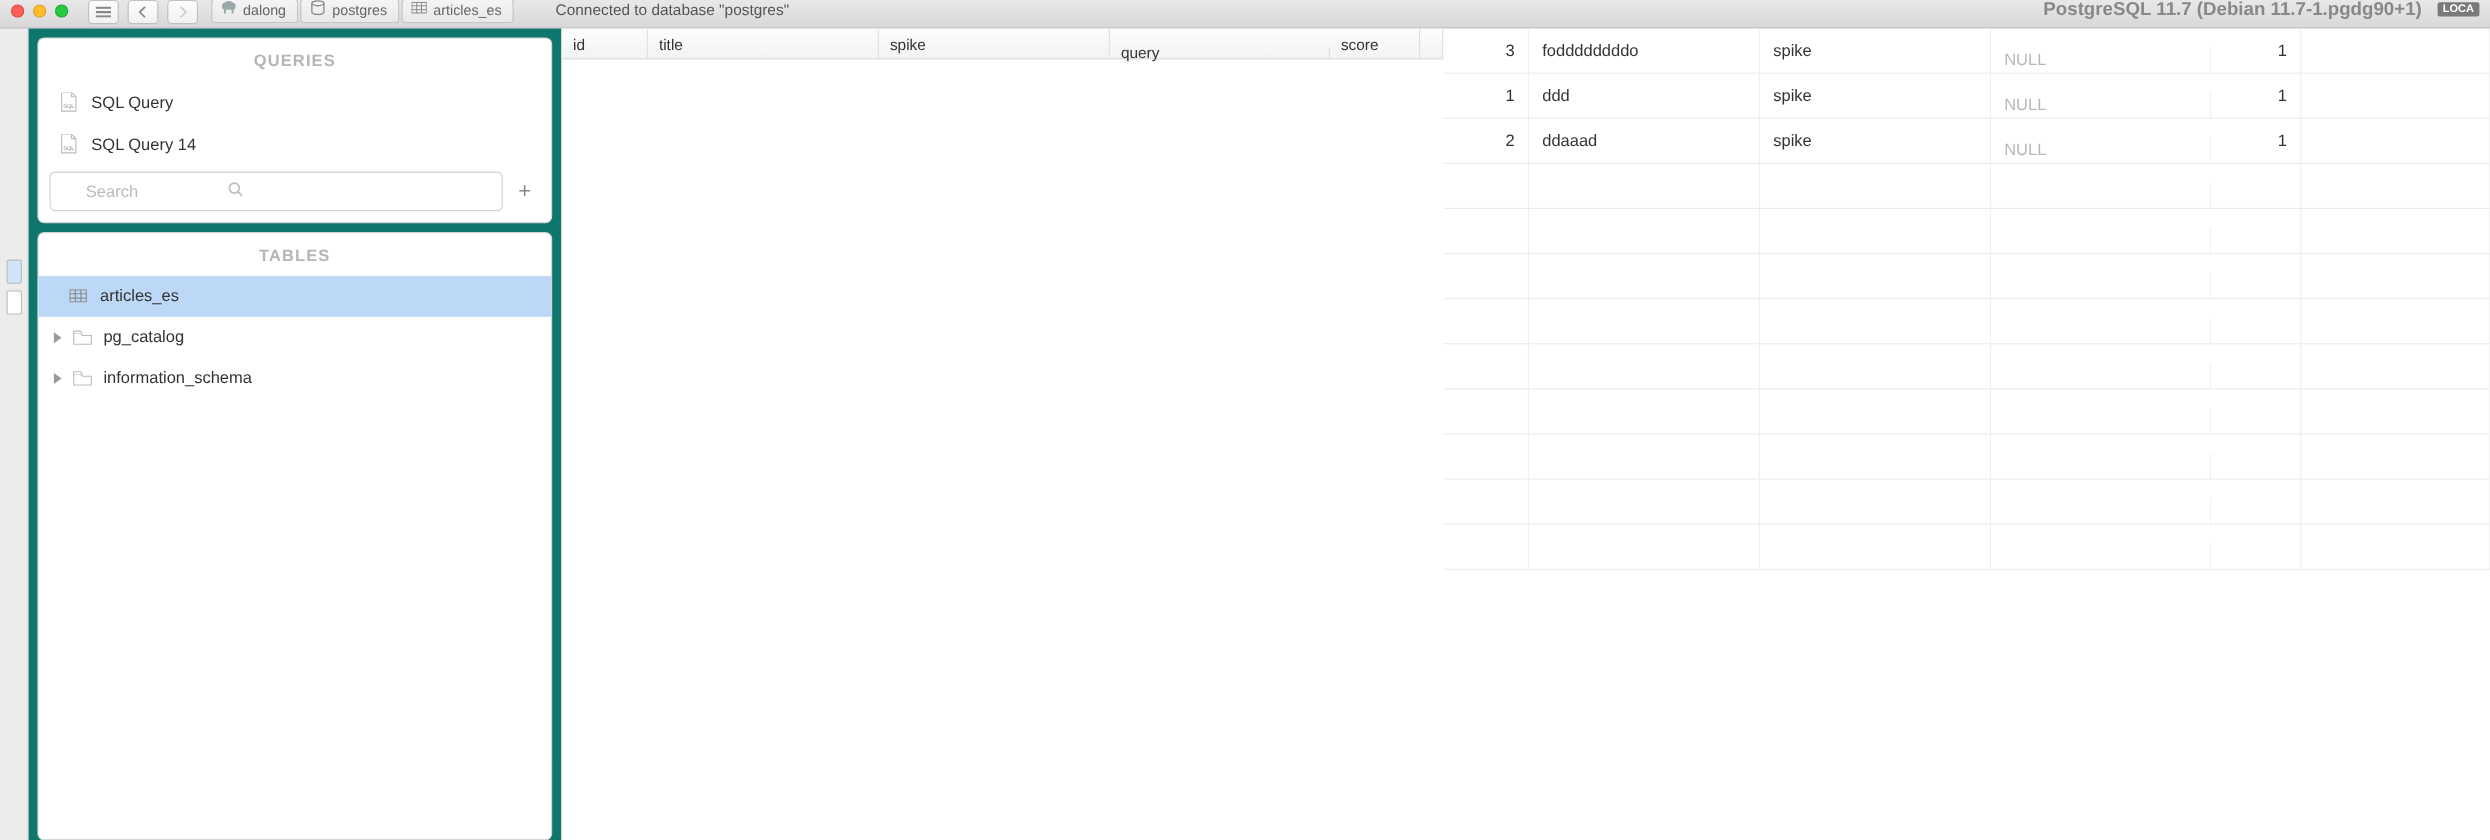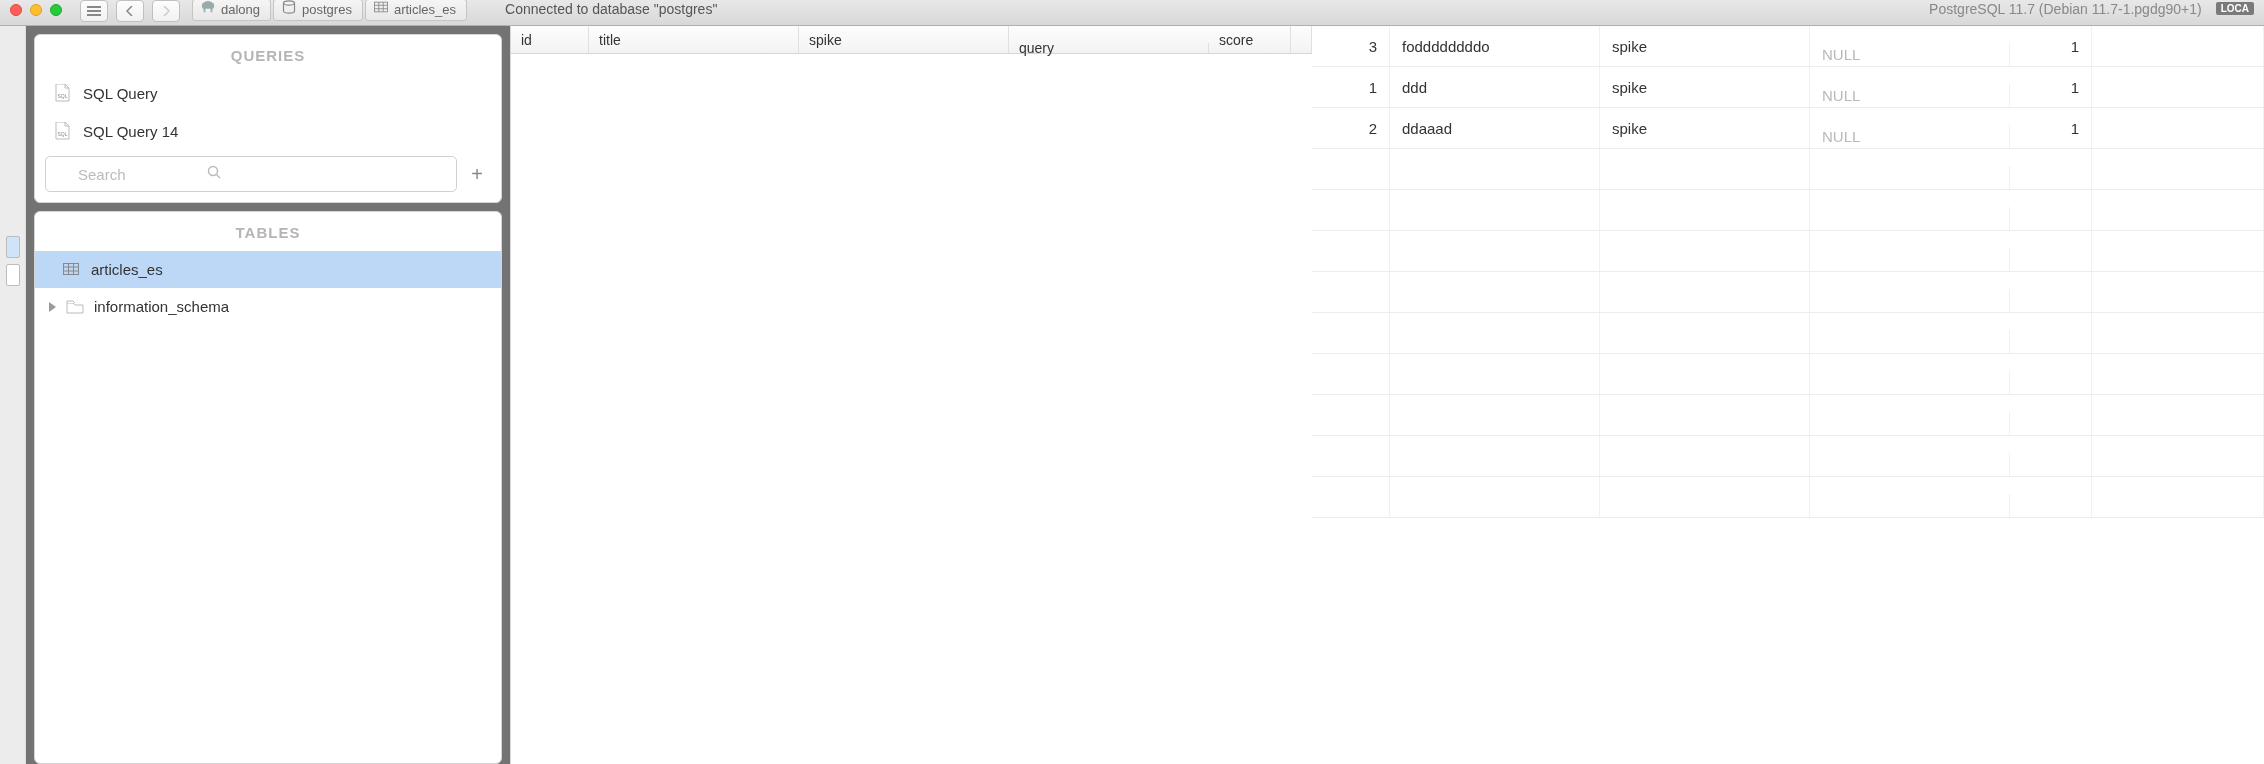--- a/index.html
+++ b/index.html
@@ -75,23 +75,24 @@
 
     .status-text {
       margin-left: 30px;
       color: #555;
       font-size: 14px;
       margin-top: -8px;
     }
     .toolbar-spacer { flex: 1; }
     .server-version {
       color: #888;
-      font-size: 14px;
+      font-size: 17px;
       margin-top: -8px;
       margin-right: 6px;
+      font-weight: bold;
     }
     .badge-local {
       background: #7a7a7a;
       color: white;
       font-size: 10px;
       padding: 1px 5px;
       border-radius: 2px;
       margin-top: -8px;
       font-weight: 600;
     }
@@ -114,21 +115,21 @@
       width: 14px; height: 22px;
       border: 1px solid #bcbcbc;
       border-radius: 2px;
       background: #cfe3f9;
       margin-bottom: 6px;
     }
     .gutter-tab.inactive { background: #fff; }
 
     .sidebar {
       width: 484px;
-      background: #737373;
+      background: #0f766e;
       padding: 8px 8px 0 8px;
       display: flex;
       flex-direction: column;
       gap: 8px;
     }
     .panel {
       background: #fff;
       border: 1px solid #d5d5d5;
       border-radius: 6px;
       display: flex;
@@ -385,20 +386,30 @@
             <span>articles_es</span>
           </div>
           <div class="tree-item">
             <span class="disclosure"></span>
             <span class="folder-icon">
               <svg width="18" height="14" viewBox="0 0 18 14">
                 <path d="M1 3 H7 L9 5 H17 V13 H1 Z" fill="#fff" stroke="#bbb"></path>
                 <path d="M1 3 V1 H7 L9 3" fill="#fff" stroke="#bbb"></path>
               </svg>
             </span>
+            <span>pg_catalog</span>
+          </div>
+          <div class="tree-item">
+            <span class="disclosure"></span>
+            <span class="folder-icon">
+              <svg width="18" height="14" viewBox="0 0 18 14">
+                <path d="M1 3 H7 L9 5 H17 V13 H1 Z" fill="#fff" stroke="#bbb"></path>
+                <path d="M1 3 V1 H7 L9 3" fill="#fff" stroke="#bbb"></path>
+              </svg>
+            </span>
             <span>information_schema</span>
           </div>
         </div>
     </div>
   </div>
 
   <div class="data-area">
     <div class="grid-header" id="grid-header">
         <div class="col c-id">id</div>
         <div class="col c-title">title</div>

